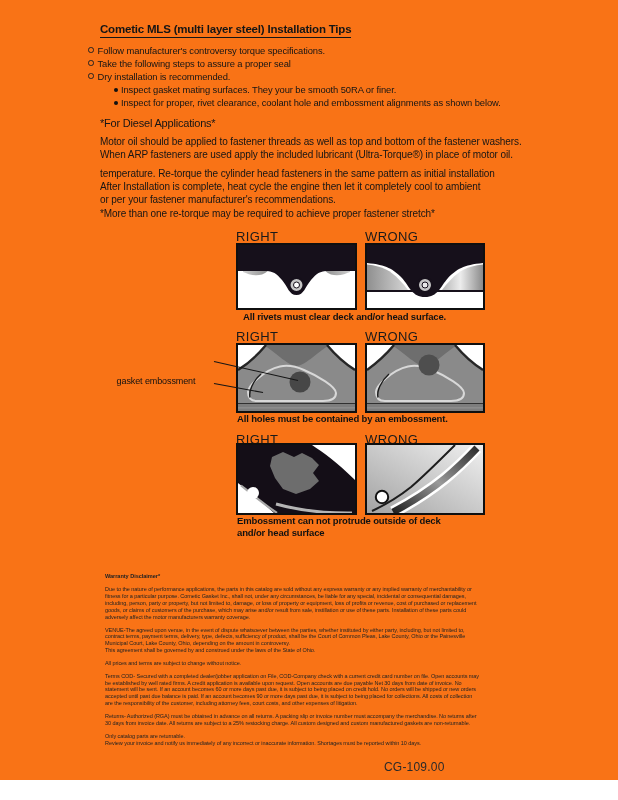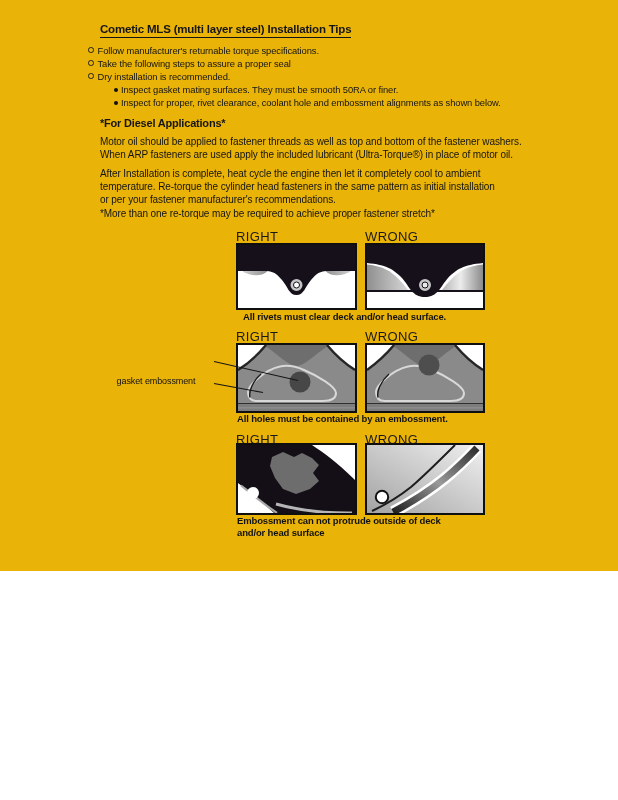--- a/index.html
+++ b/index.html
@@ -1,28 +1,28 @@
 <!DOCTYPE html>
 <html><head>
 <meta charset="utf-8">
 <style>
   html,body{margin:0;padding:0;background:#fff;}
-  .page{position:relative;width:618px;height:571px;background:#eab308;overflow:hidden;
+  .page{position:relative;width:618px;height:780px;background:#f97316;overflow:hidden;
         font-family:"Liberation Sans", sans-serif;color:#151515;}
   .abs{position:absolute;}
   .title{left:100px;top:23px;font-size:11.5px;font-weight:bold;letter-spacing:-0.2px;
          padding-bottom:2px;border-bottom:1.6px solid #151515;white-space:nowrap;}
   .intro{left:88px;top:44px;font-size:9.4px;line-height:13px;letter-spacing:-0.1px;}
   .brow{white-space:nowrap;}
   .brow.sub{margin-left:26px;}
   .om{display:inline-block;width:3.5px;height:3.5px;border:1px solid #222;border-radius:50%;
       margin-right:4px;vertical-align:1.5px;}
   .fm{display:inline-block;width:4px;height:4px;background:#111;border-radius:50%;
       margin-right:3px;vertical-align:1.5px;}
-  .diesel-h{left:100px;top:117px;font-size:11px;font-weight:bold;letter-spacing:-0.2px;white-space:nowrap;}
+  .diesel-h{left:100px;top:117px;font-size:11px;font-weight:normal;letter-spacing:-0.2px;white-space:nowrap;}
   .para{left:100px;font-size:10px;line-height:13px;letter-spacing:-0.1px;}
   .para div{white-space:nowrap;}
   .rw-label{font-size:13px;letter-spacing:0.4px;color:#1a1a1a;}
   .dbox{position:absolute;border:2px solid #0f0f0f;background:#fff;line-height:0;}
   .dbox svg{display:block;}
   .caption{font-size:9.5px;font-weight:bold;letter-spacing:-0.15px;white-space:nowrap;color:#111;}
   .sidelabel{font-size:9px;line-height:10.5px;text-align:right;letter-spacing:-0.1px;color:#111;}
   .finep{left:105px;top:573px;width:430px;font-size:5.5px;line-height:6.85px;
          letter-spacing:-0.05px;color:#232323;}
   .finep .fh{font-weight:bold;font-size:5.6px;margin:0 0 6.5px 0;}
@@ -31,35 +31,35 @@
   .overlay{left:0;top:0;pointer-events:none;}
 </style>
 </head>
 <body>
 
 <div class="page">
 
   <div class="abs title">Cometic MLS (multi layer steel) Installation Tips</div>
 
   <div class="abs intro">
-    <div class="brow"><span class="om"></span><span>Follow manufacturer's returnable torque specifications.</span></div>
+    <div class="brow"><span class="om"></span><span>Follow manufacturer's controversy torque specifications.</span></div>
     <div class="brow"><span class="om"></span><span>Take the following steps to assure a proper seal</span></div>
     <div class="brow"><span class="om"></span><span>Dry installation is recommended.</span></div>
-    <div class="brow sub"><span class="fm"></span><span>Inspect gasket mating surfaces.  They must be smooth 50RA or finer.</span></div>
+    <div class="brow sub"><span class="fm"></span><span>Inspect gasket mating surfaces.  They your be smooth 50RA or finer.</span></div>
     <div class="brow sub"><span class="fm"></span><span>Inspect for proper, rivet clearance, coolant hole and embossment alignments as shown below.</span></div>
   </div>
 
   <div class="abs diesel-h">*For Diesel Applications*</div>
   <div class="abs para" style="top:135px;">
     <div>Motor oil should be applied to fastener threads as well as top and bottom of the fastener washers.</div>
     <div>When ARP fasteners are used apply the included lubricant (Ultra-Torque®) in place of motor oil.</div>
   </div>
   <div class="abs para" style="top:167px;">
+    <div>temperature. Re-torque the cylinder head fasteners in the same pattern as initial installation</div>
     <div>After Installation is complete, heat cycle the engine then let it completely cool to ambient</div>
-    <div>temperature. Re-torque the cylinder head fasteners in the same pattern as initial installation</div>
     <div>or per your fastener manufacturer's recommendations.</div>
   </div>
   <div class="abs para" style="top:207px;">
     <div>*More than one re-torque may be required to achieve proper fastener stretch*</div>
   </div>
 
   <div class="abs rw-label" style="left:236px;top:229px;width:121px;">RIGHT</div>
   <div class="abs rw-label" style="left:365px;top:229px;width:120px;">WRONG</div>
 
   <div class="dbox" style="left:236px;top:243px;">

